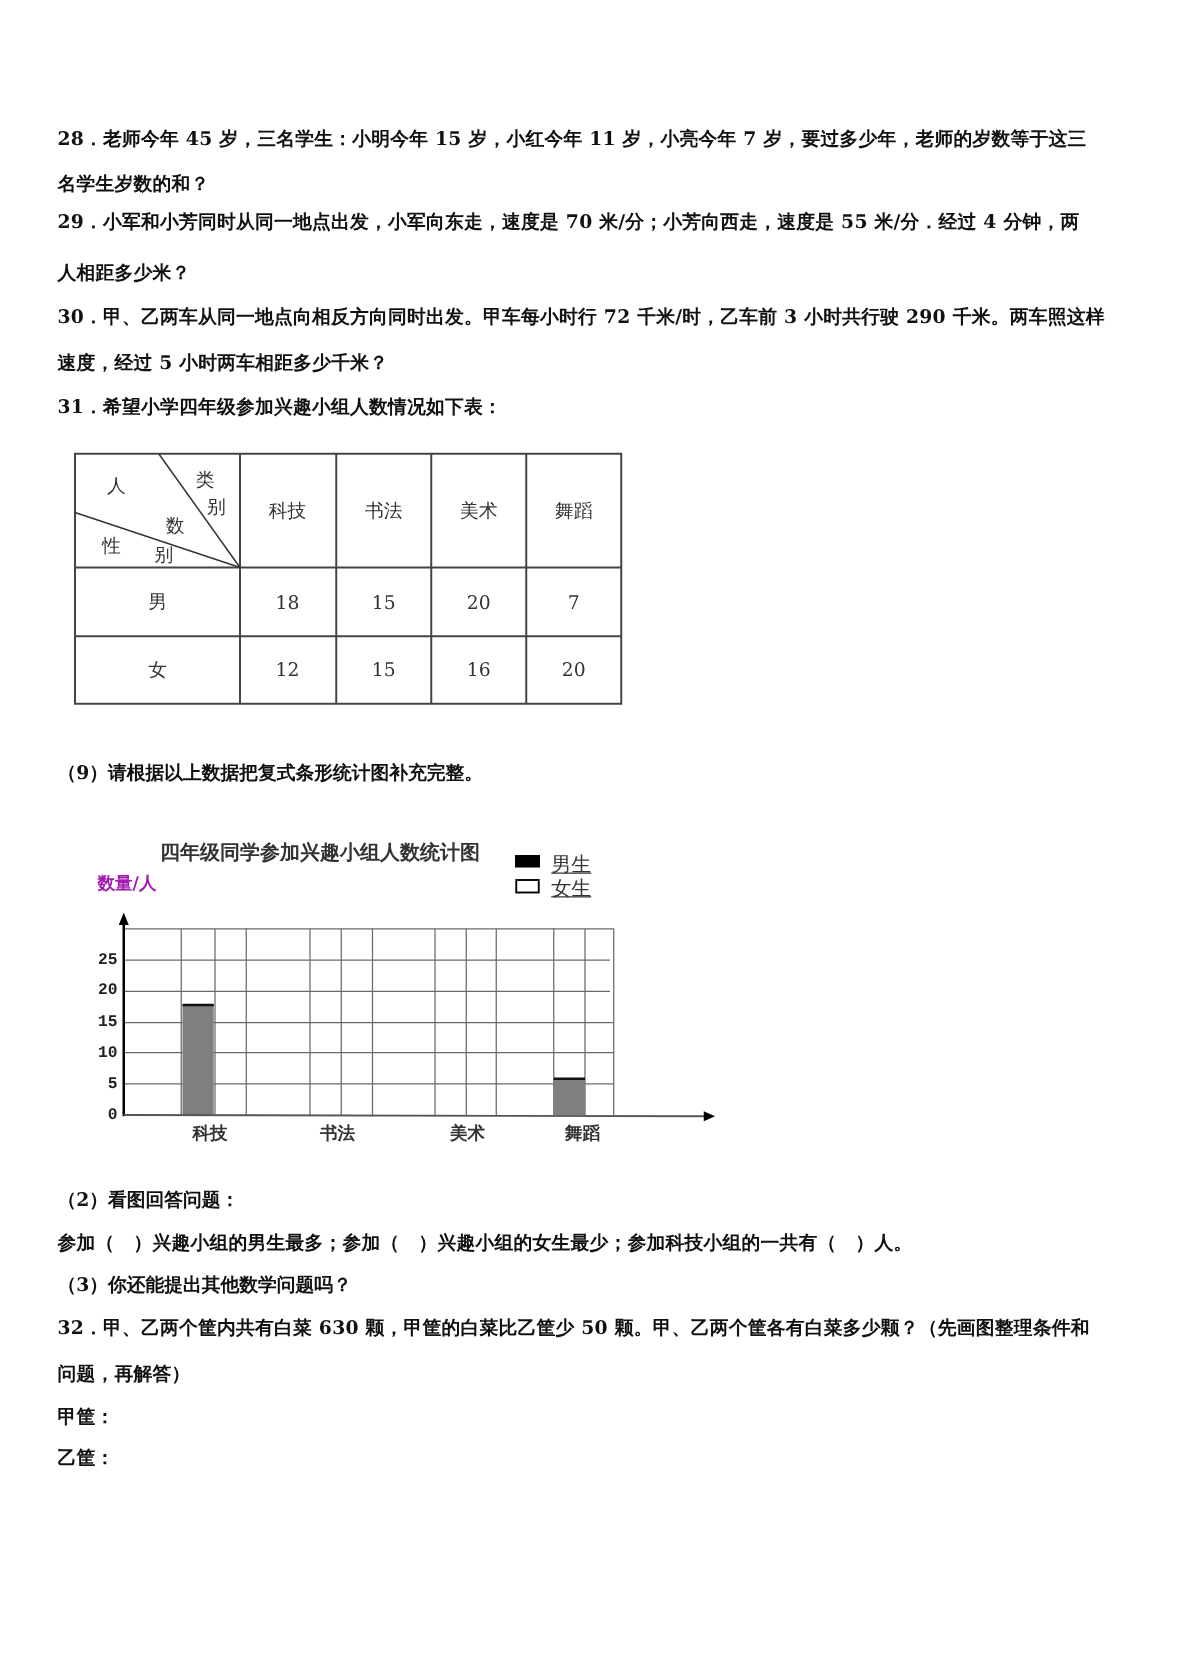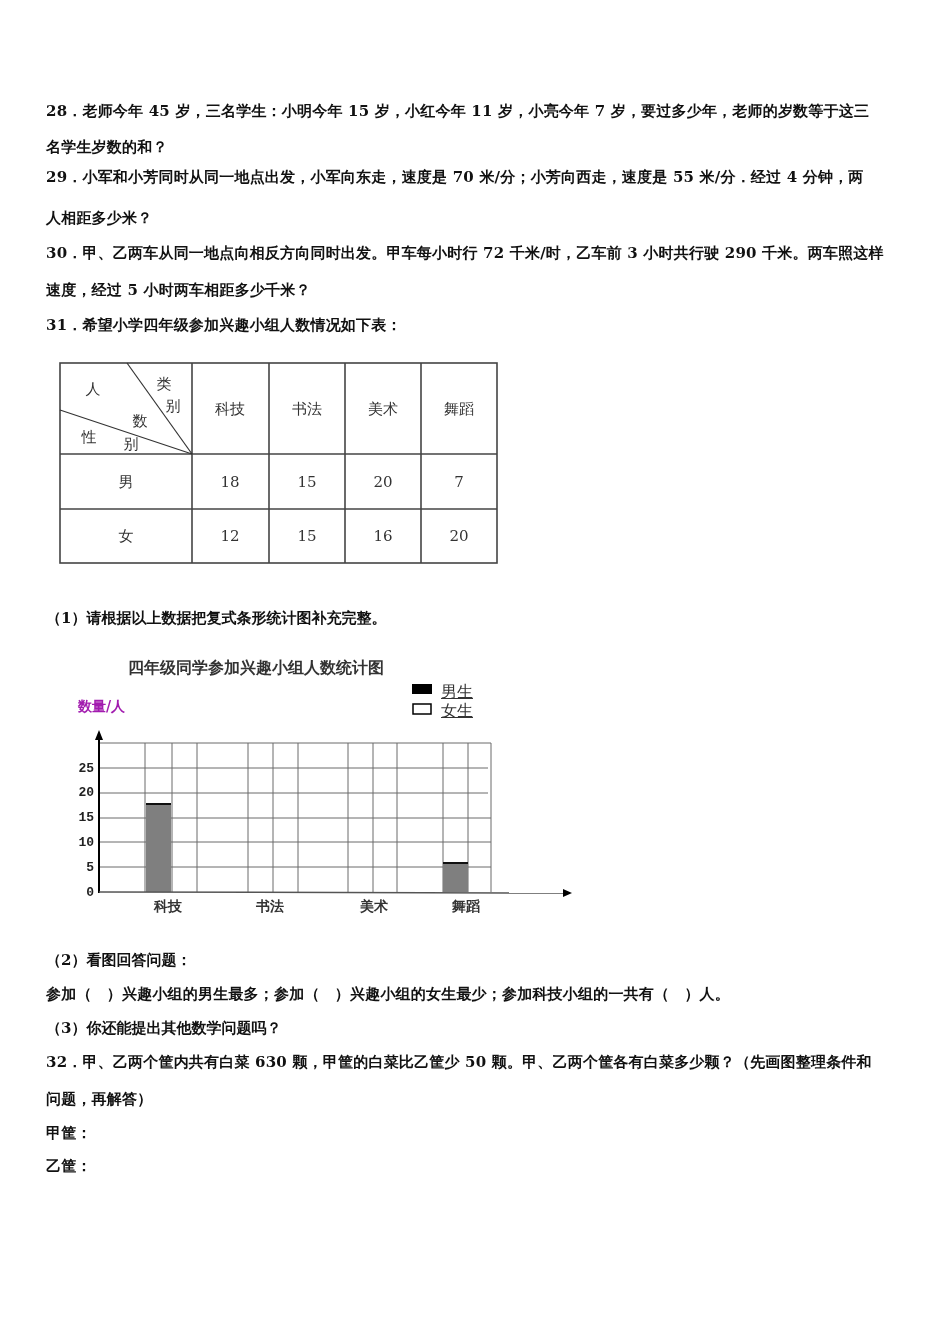--- a/index.html
+++ b/index.html
@@ -3,21 +3,21 @@
 <meta charset="utf-8">
 <style>
   html, body { margin: 0; padding: 0; background: #ffffff; }
   body { width: 950px; height: 1344px; position: relative; overflow: hidden;
          font-family: "DejaVu Serif", "Liberation Serif", serif; color: #111; }
   .line { position: absolute; left: 46px; font-size: 15px; font-weight: bold;
           white-space: nowrap; letter-spacing: 0.2px; }
   .sub { position: absolute; left: 46px; font-size: 15px; font-weight: bold; white-space: nowrap; }
   .tbl { position: absolute; left: 0; top: 0; }
   .cell-text { position: absolute; font-size: 15px; color: #333; transform: translate(-50%, -50%); white-space: nowrap; }
-  .chart-title { position: absolute; left: 128px; top: 658px; font-size: 16px; color: #333; font-weight: bold; white-space: nowrap; }
+  .chart-title { position: absolute; left: 128px; top: 672px; font-size: 16px; color: #333; font-weight: bold; white-space: nowrap; }
   .tick { position: absolute; font-family: Liberation Mono, monospace; font-size: 13px; font-weight: bold; color: #222; transform: translate(-100%, -50%); }
   .xcat { position: absolute; font-size: 14px; color: #333; font-weight: bold; transform: translateX(-50%); white-space: nowrap; }
   .legend-label { position: absolute; font-size: 16px; color: #333; white-space: nowrap; text-decoration: underline; }
   .ylabel { position: absolute; left: 78px; top: 698px; font-size: 14px; color: #a21caf; font-weight: bold; white-space: nowrap; }
 </style>
 </head>
 <body>
 
 <div class="line" style="top:102px">28．老师今年 45 岁，三名学生：小明今年 15 岁，小红今年 11 岁，小亮今年 7 岁，要过多少年，老师的岁数等于这三</div>
 <div class="line" style="top:138px">名学生岁数的和？</div>
@@ -65,21 +65,21 @@
   <span class="cell-text" style="left:383px;top:482px">20</span>
   <span class="cell-text" style="left:459px;top:482px">7</span>
 
   <span class="cell-text" style="left:126px;top:536px">女</span>
   <span class="cell-text" style="left:230px;top:536px">12</span>
   <span class="cell-text" style="left:307px;top:536px">15</span>
   <span class="cell-text" style="left:383px;top:536px">16</span>
   <span class="cell-text" style="left:459px;top:536px">20</span>
 </div>
 
-<div class="sub" style="top:609px">（1）请根据以上数据把复式条形统计图补充完整。</div>
+<div class="sub" style="top:609px">（9）请根据以上数据把复式条形统计图补充完整。</div>
 
 <div>
   <div class="chart-title">四年级同学参加兴趣小组人数统计图</div>
 
   <svg style="position:absolute;left:0;top:0" width="950" height="1000">
 
     <rect x="412" y="684" width="20" height="10" fill="#000"></rect>
     <rect x="413" y="704" width="18" height="10" fill="#fff" stroke="#000" stroke-width="1.5"></rect>
 
     <g stroke="#6a6a6a" stroke-width="1">

